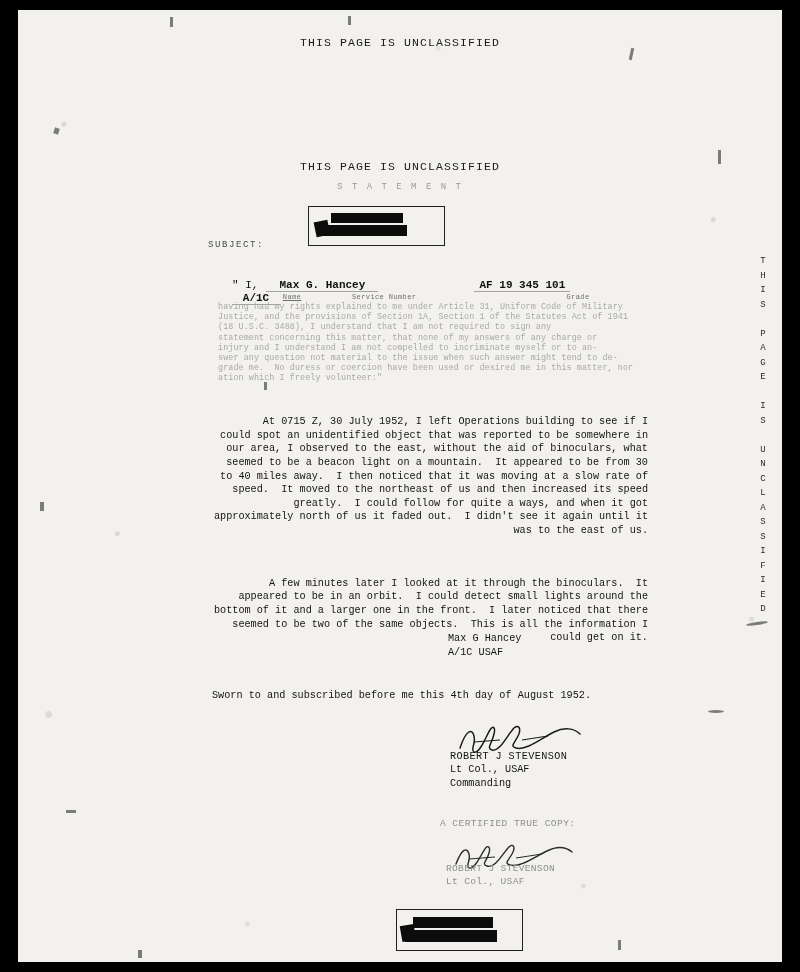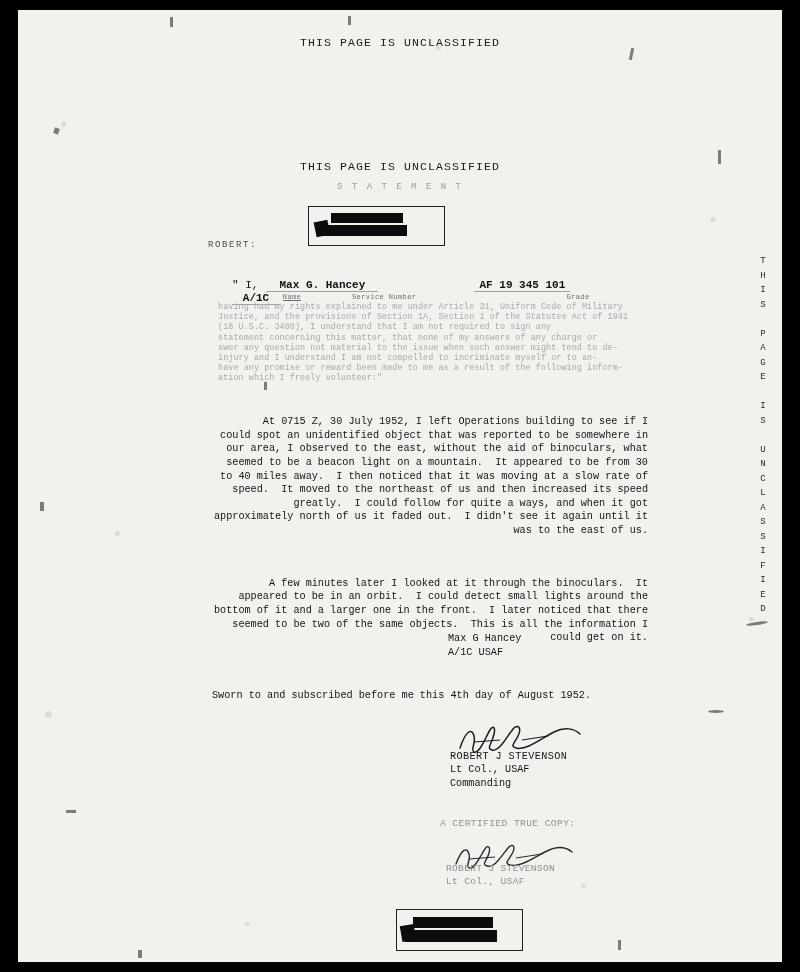--- a/index.html
+++ b/index.html
@@ -210,37 +210,37 @@
       <span>E</span>
       <span>D</span>
     </div>
 
     <div class="redact-box top">
       <div class="blob" style="left:22px;top:6px;width:72px;height:10px;"></div>
       <div class="blob" style="left:10px;top:18px;width:88px;height:11px;"></div>
       <div class="blob" style="left:6px;top:14px;width:14px;height:15px;transform:rotate(-12deg);"></div>
     </div>
 
-    <div class="subject">ROBERT:</div>
+    <div class="subject">SUBJECT:</div>
 
     <div class="pre-line">
       <span>" I,</span><span class="gap"></span><span class="u nm">Max G. Hancey</span><span class="gap2"></span><span class="u sn">AF 19 345 101</span><span class="gap3"></span><span class="u gr">A/1C</span>
     </div>
     <div class="caption-row">
       <span class="cap-name">Name</span><span class="cap-sn">Service Number</span><span class="cap-gr">Grade</span>
     </div>
 
     <div class="legal">
       <div>having had my rights explained to me under Article 31, Uniform Code of Military</div>
       <div>Justice, and the provisions of Section 1A, Section 1 of the Statutes Act of 1941</div>
       <div>(18 U.S.C. 3488), I understand that I am not required to sign any</div>
       <div>statement concerning this matter, that none of my answers of any charge or</div>
+      <div>injury and I understand I am not compelled to incriminate myself or to an-</div>
       <div>swer any question not material to the issue when such answer might tend to de-</div>
-      <div>injury and I understand I am not compelled to incriminate myself or to an-</div>
-      <div>have any promise or reward been made to me as a result of the following inform-</div>
+      <div>grade me.  No duress or coercion have been used or desired me in this matter, nor</div>
       <div>ation which I freely volunteer:"</div>
     </div>
 
     <div class="body-text">
       <div class="para"><span class="indent"></span><span>At 0715 Z, 30 July 1952, I left Operations building to see if I could spot an unidentified object that was reported to be somewhere in our area, I observed to the east, without the aid of binoculars, what seemed to be a beacon light on a mountain.  It appeared to be from 30 to 40 miles away.  I then noticed that it was moving at a slow rate of speed.  It moved to the northeast of us and then increased its speed greatly.  I could follow for quite a ways, and when it got approximately north of us it faded out.  I didn't see it again until it was to the east of us.</span></div>
       <div class="para"><span class="indent"></span><span>A few minutes later I looked at it through the binoculars.  It appeared to be in an orbit.  I could detect small lights around the bottom of it and a larger one in the front.  I later noticed that there seemed to be two of the same objects.  This is all the information I could get on it.</span></div>
     </div>
 
     <div class="sig-block">
       <div>Max G Hancey</div>

